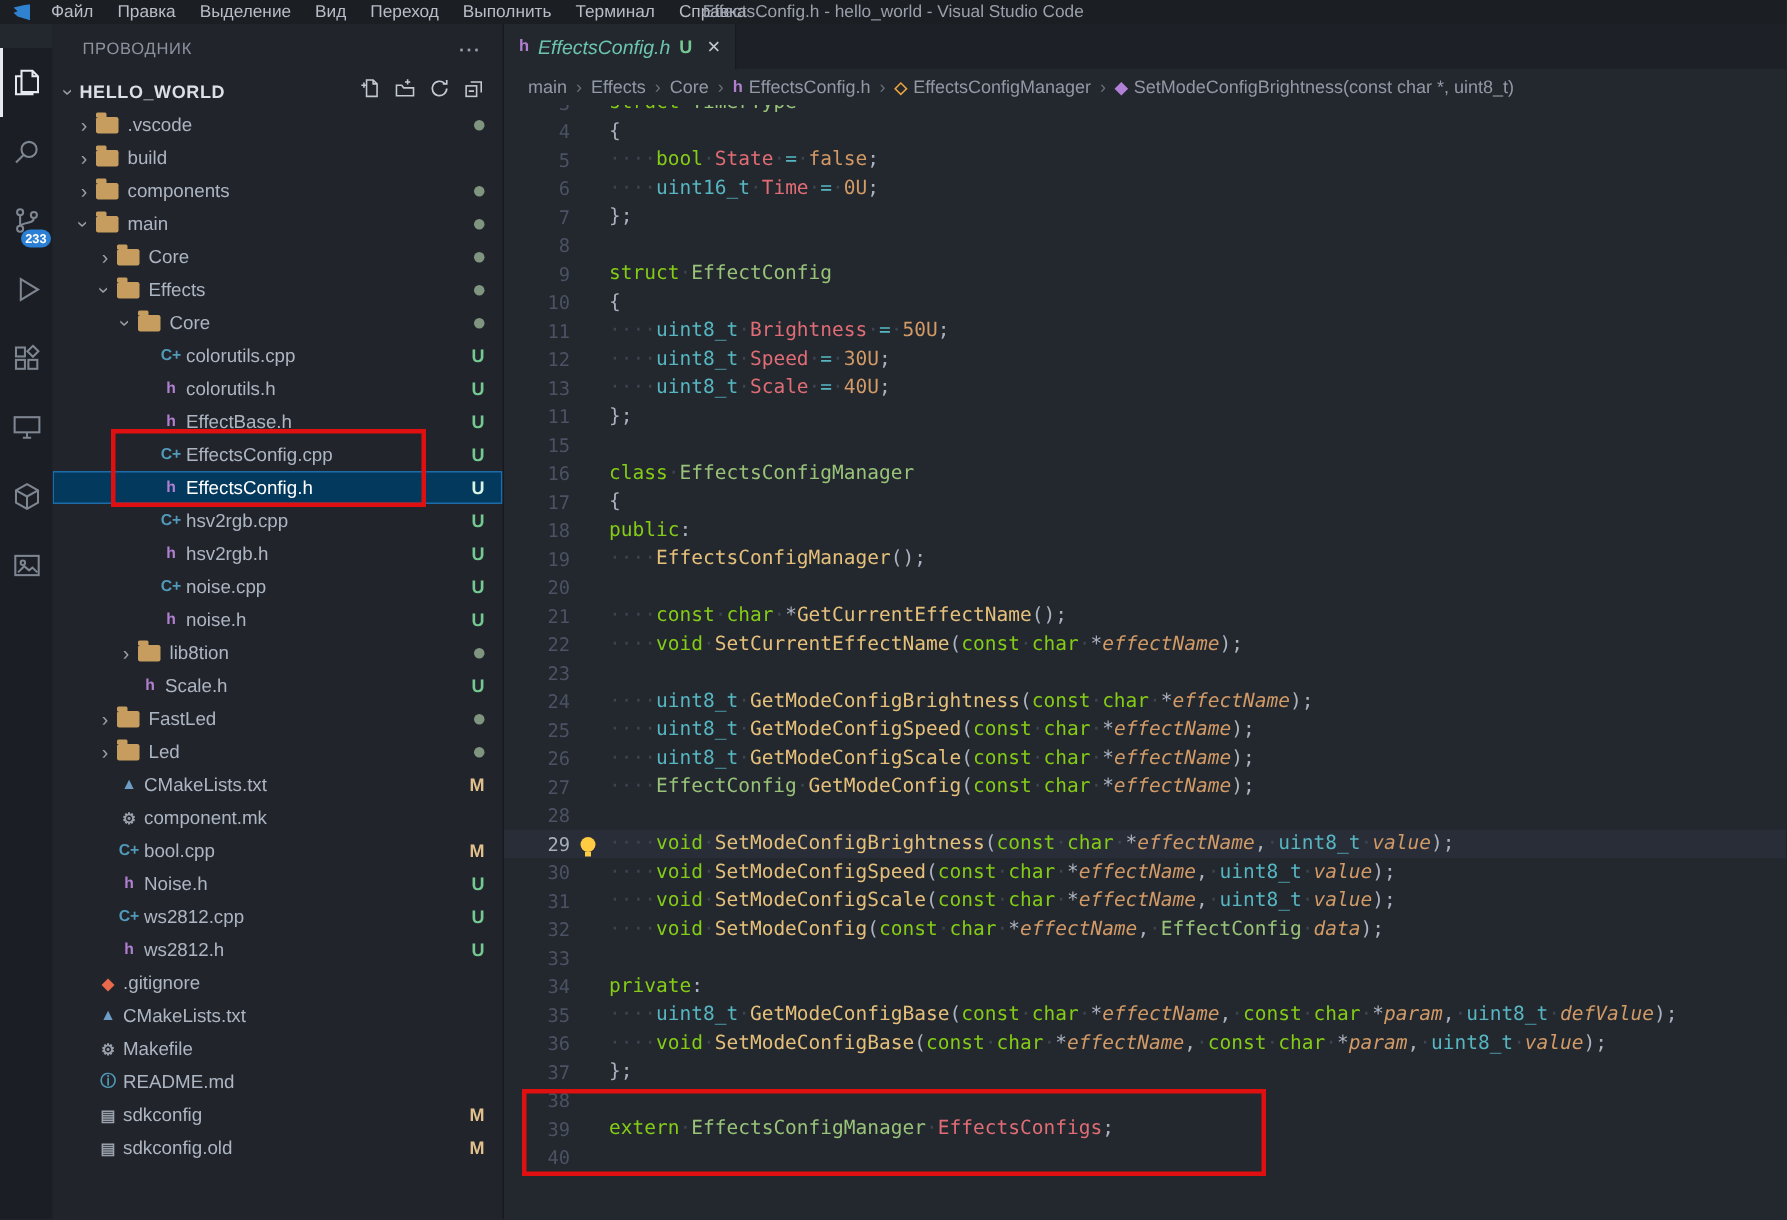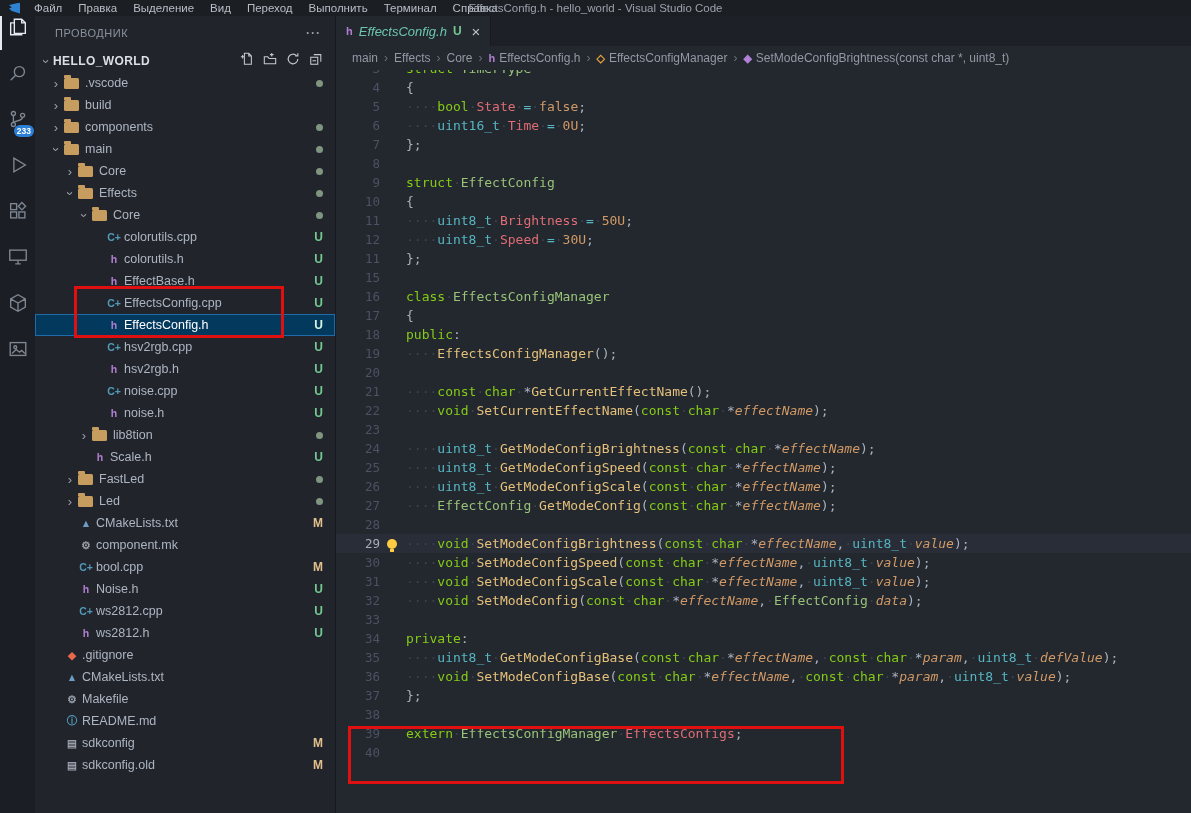--- a/index.html
+++ b/index.html
@@ -6,21 +6,21 @@
   body{width:1191px;height:813px;position:relative;overflow:hidden;background:#23272e;
        font-family:"Liberation Sans",sans-serif;cursor:default}
   
   .menubar{position:absolute;top:0;left:0;right:0;height:16px;background:#1b1e23;display:flex;align-items:center;z-index:6}
   .logo{width:11px;height:11px;margin:0 6px 0 9px;background:#2f82cf;clip-path:polygon(100% 0,100% 100%,25% 78%,0 55%,25% 45%,0 22%)}
   .menu-items{display:flex;height:100%}
   .menu-item{padding:0 8px;font-size:11.5px;color:#b8bdc7;display:flex;align-items:center}
   .window-title{position:absolute;left:50%;top:0;height:16px;transform:translateX(-50%);
        font-size:11.5px;color:#9aa0ab;display:flex;align-items:center;white-space:nowrap}
   
-  .activitybar{position:absolute;left:0;top:4px;bottom:0;width:35px;background:#1b1e24;z-index:5}
+  .activitybar{position:absolute;left:0;top:32px;bottom:0;width:35px;background:#1b1e24;z-index:5}
   .ab-item{height:46px;display:flex;align-items:center;justify-content:center;color:#7e8691;position:relative}
   .ab-item.active{color:#e6e9ee;border-left:2px solid #e6e9ee;padding-right:2px}
   .ab-item svg{width:22px;height:22px}
   .ab-badge{position:absolute;right:1px;bottom:5px;background:#2b7fd4;color:#fff;font-size:8.5px;line-height:1;
        padding:2px 3px;border-radius:8px;font-weight:700}
   
   .sidebar{position:absolute;left:35px;top:16px;width:301px;bottom:0;background:#21252b;border-right:1px solid #161920;z-index:4;overflow:hidden}
   .panel-title{height:34px;display:flex;align-items:center;padding:0 14px 0 20px;color:#8b929e;font-size:11px;letter-spacing:.5px}
   .more{margin-left:auto;color:#9aa0ab;font-weight:700;letter-spacing:1px;font-size:12px}
   .root-row{height:22px;display:flex;align-items:center;padding-left:4px}
@@ -437,20 +437,21 @@
       <div class="cl"><span class="ln">3</span><span class="glyph"></span><span class="tx"><span class="tk-kw">struct</span><span class="tk-ws">·</span><span class="tk-cl">TimerType</span></span></div>
       <div class="cl"><span class="ln">4</span><span class="glyph"></span><span class="tx"><span class="tk-pc">{</span></span></div>
       <div class="cl"><span class="ln">5</span><span class="glyph"></span><span class="tx"><span class="tk-ws">····</span><span class="tk-kw">bool</span><span class="tk-ws">·</span><span class="tk-vr">State</span><span class="tk-ws">·</span><span class="tk-op">=</span><span class="tk-ws">·</span><span class="tk-nm">false</span><span class="tk-pc">;</span></span></div>
       <div class="cl"><span class="ln">6</span><span class="glyph"></span><span class="tx"><span class="tk-ws">····</span><span class="tk-ty">uint16_t</span><span class="tk-ws">·</span><span class="tk-vr">Time</span><span class="tk-ws">·</span><span class="tk-op">=</span><span class="tk-ws">·</span><span class="tk-nm">0U</span><span class="tk-pc">;</span></span></div>
       <div class="cl"><span class="ln">7</span><span class="glyph"></span><span class="tx"><span class="tk-pc">};</span></span></div>
       <div class="cl"><span class="ln">8</span><span class="glyph"></span><span class="tx"></span></div>
       <div class="cl"><span class="ln">9</span><span class="glyph"></span><span class="tx"><span class="tk-kw">struct</span><span class="tk-ws">·</span><span class="tk-cl">EffectConfig</span></span></div>
       <div class="cl"><span class="ln">10</span><span class="glyph"></span><span class="tx"><span class="tk-pc">{</span></span></div>
       <div class="cl"><span class="ln">11</span><span class="glyph"></span><span class="tx"><span class="tk-ws">····</span><span class="tk-ty">uint8_t</span><span class="tk-ws">·</span><span class="tk-vr">Brightness</span><span class="tk-ws">·</span><span class="tk-op">=</span><span class="tk-ws">·</span><span class="tk-nm">50U</span><span class="tk-pc">;</span></span></div>
       <div class="cl"><span class="ln">12</span><span class="glyph"></span><span class="tx"><span class="tk-ws">····</span><span class="tk-ty">uint8_t</span><span class="tk-ws">·</span><span class="tk-vr">Speed</span><span class="tk-ws">·</span><span class="tk-op">=</span><span class="tk-ws">·</span><span class="tk-nm">30U</span><span class="tk-pc">;</span></span></div>
+      <div class="cl"><span class="ln">13</span><span class="glyph"></span><span class="tx"><span class="tk-ws">····</span><span class="tk-ty">uint8_t</span><span class="tk-ws">·</span><span class="tk-vr">Scale</span><span class="tk-ws">·</span><span class="tk-op">=</span><span class="tk-ws">·</span><span class="tk-nm">40U</span><span class="tk-pc">;</span></span></div>
       <div class="cl"><span class="ln">11</span><span class="glyph"></span><span class="tx"><span class="tk-pc">};</span></span></div>
       <div class="cl"><span class="ln">15</span><span class="glyph"></span><span class="tx"></span></div>
       <div class="cl"><span class="ln">16</span><span class="glyph"></span><span class="tx"><span class="tk-kw">class</span><span class="tk-ws">·</span><span class="tk-cl">EffectsConfigManager</span></span></div>
       <div class="cl"><span class="ln">17</span><span class="glyph"></span><span class="tx"><span class="tk-pc">{</span></span></div>
       <div class="cl"><span class="ln">18</span><span class="glyph"></span><span class="tx"><span class="tk-kw">public</span><span class="tk-pc">:</span></span></div>
       <div class="cl"><span class="ln">19</span><span class="glyph"></span><span class="tx"><span class="tk-ws">····</span><span class="tk-fn">EffectsConfigManager</span><span class="tk-pc">();</span></span></div>
       <div class="cl"><span class="ln">20</span><span class="glyph"></span><span class="tx"></span></div>
       <div class="cl"><span class="ln">21</span><span class="glyph"></span><span class="tx"><span class="tk-ws">····</span><span class="tk-kw">const</span><span class="tk-ws">·</span><span class="tk-kw">char</span><span class="tk-ws">·</span><span class="tk-pc">*</span><span class="tk-fn">GetCurrentEffectName</span><span class="tk-pc">();</span></span></div>
       <div class="cl"><span class="ln">22</span><span class="glyph"></span><span class="tx"><span class="tk-ws">····</span><span class="tk-kw">void</span><span class="tk-ws">·</span><span class="tk-fn">SetCurrentEffectName</span><span class="tk-pc">(</span><span class="tk-kw">const</span><span class="tk-ws">·</span><span class="tk-kw">char</span><span class="tk-ws">·</span><span class="tk-pc">*</span><span class="tk-pm">effectName</span><span class="tk-pc">);</span></span></div>
       <div class="cl"><span class="ln">23</span><span class="glyph"></span><span class="tx"></span></div>

